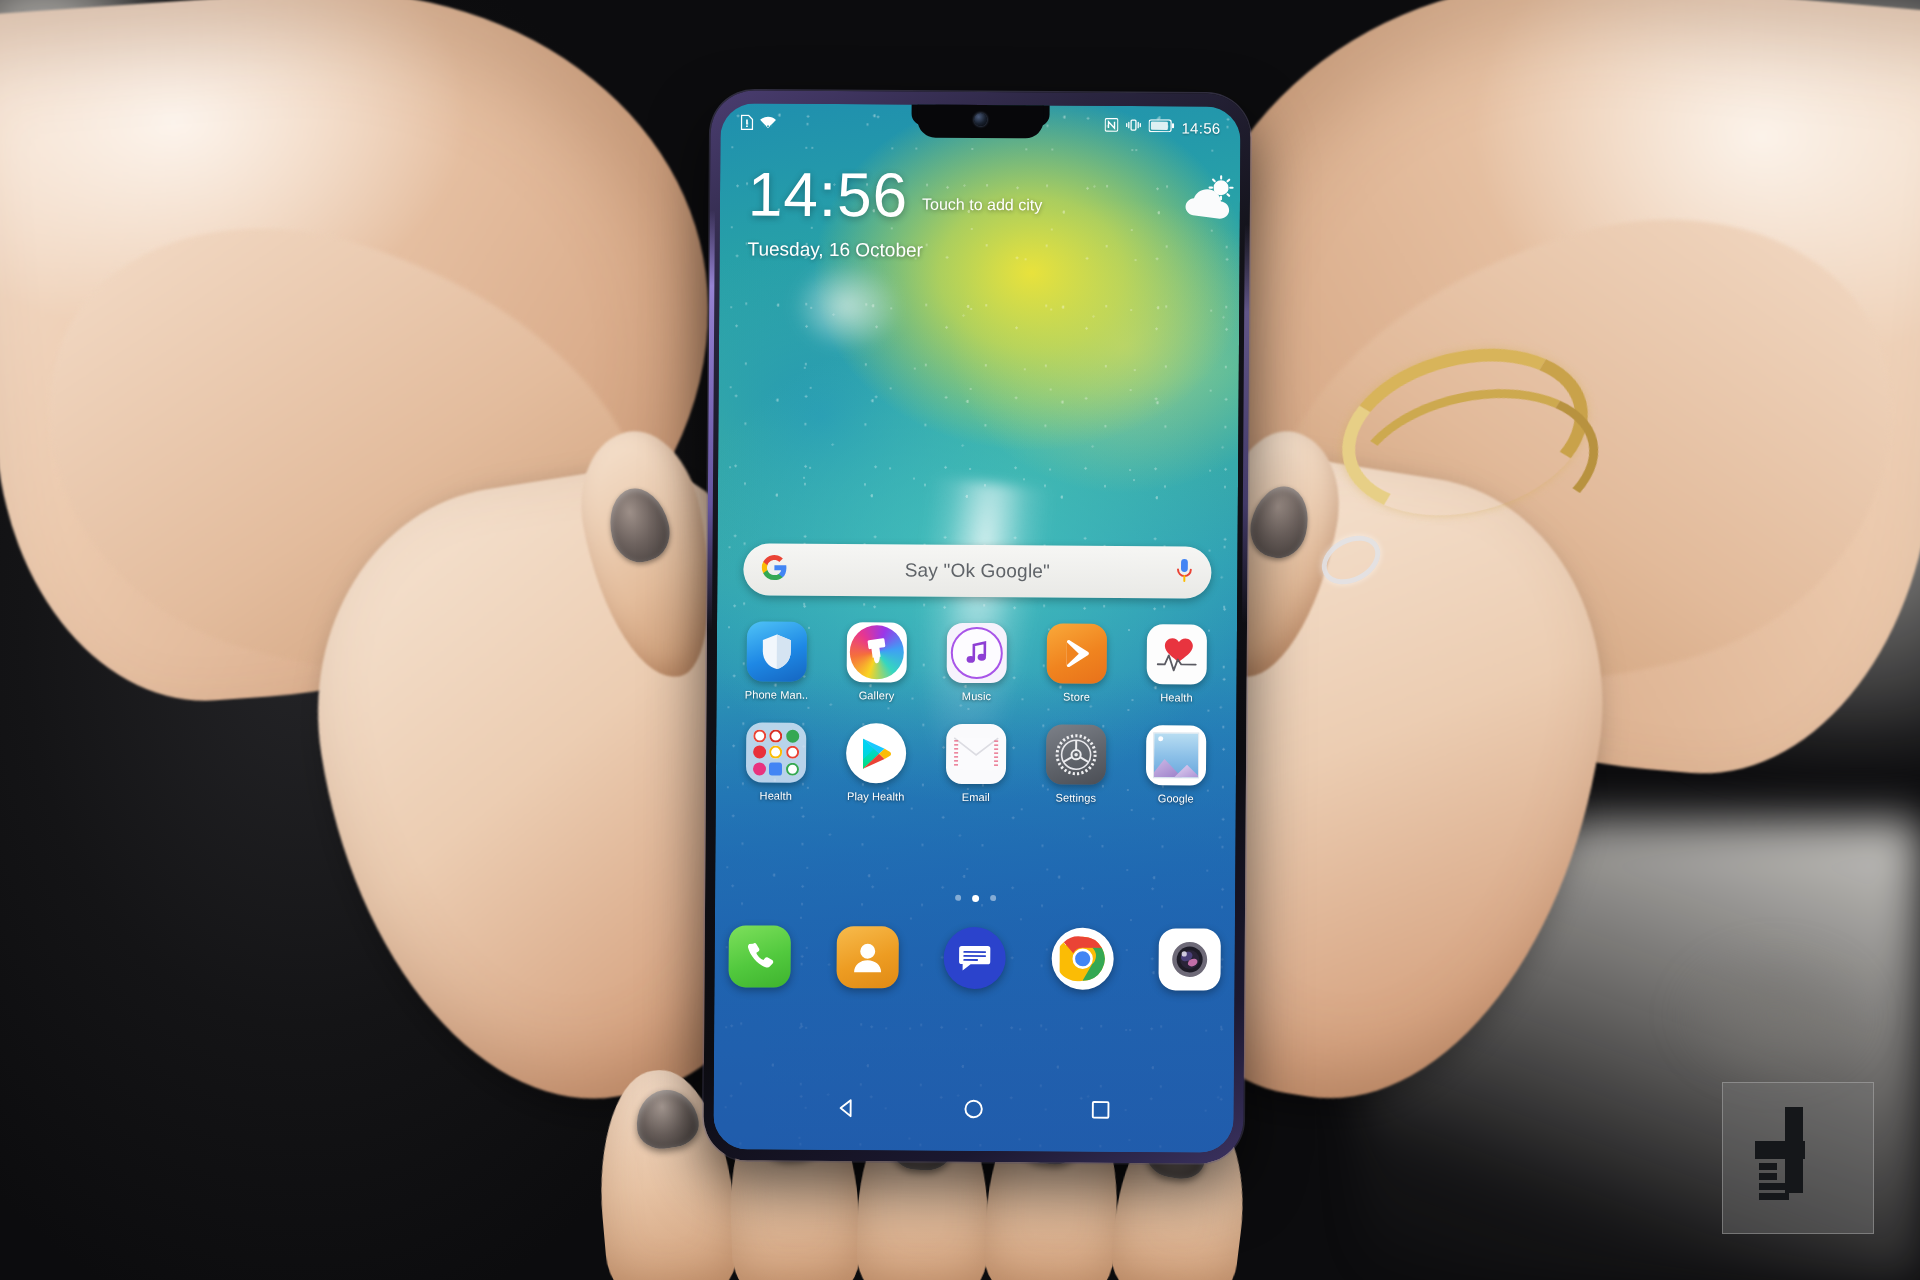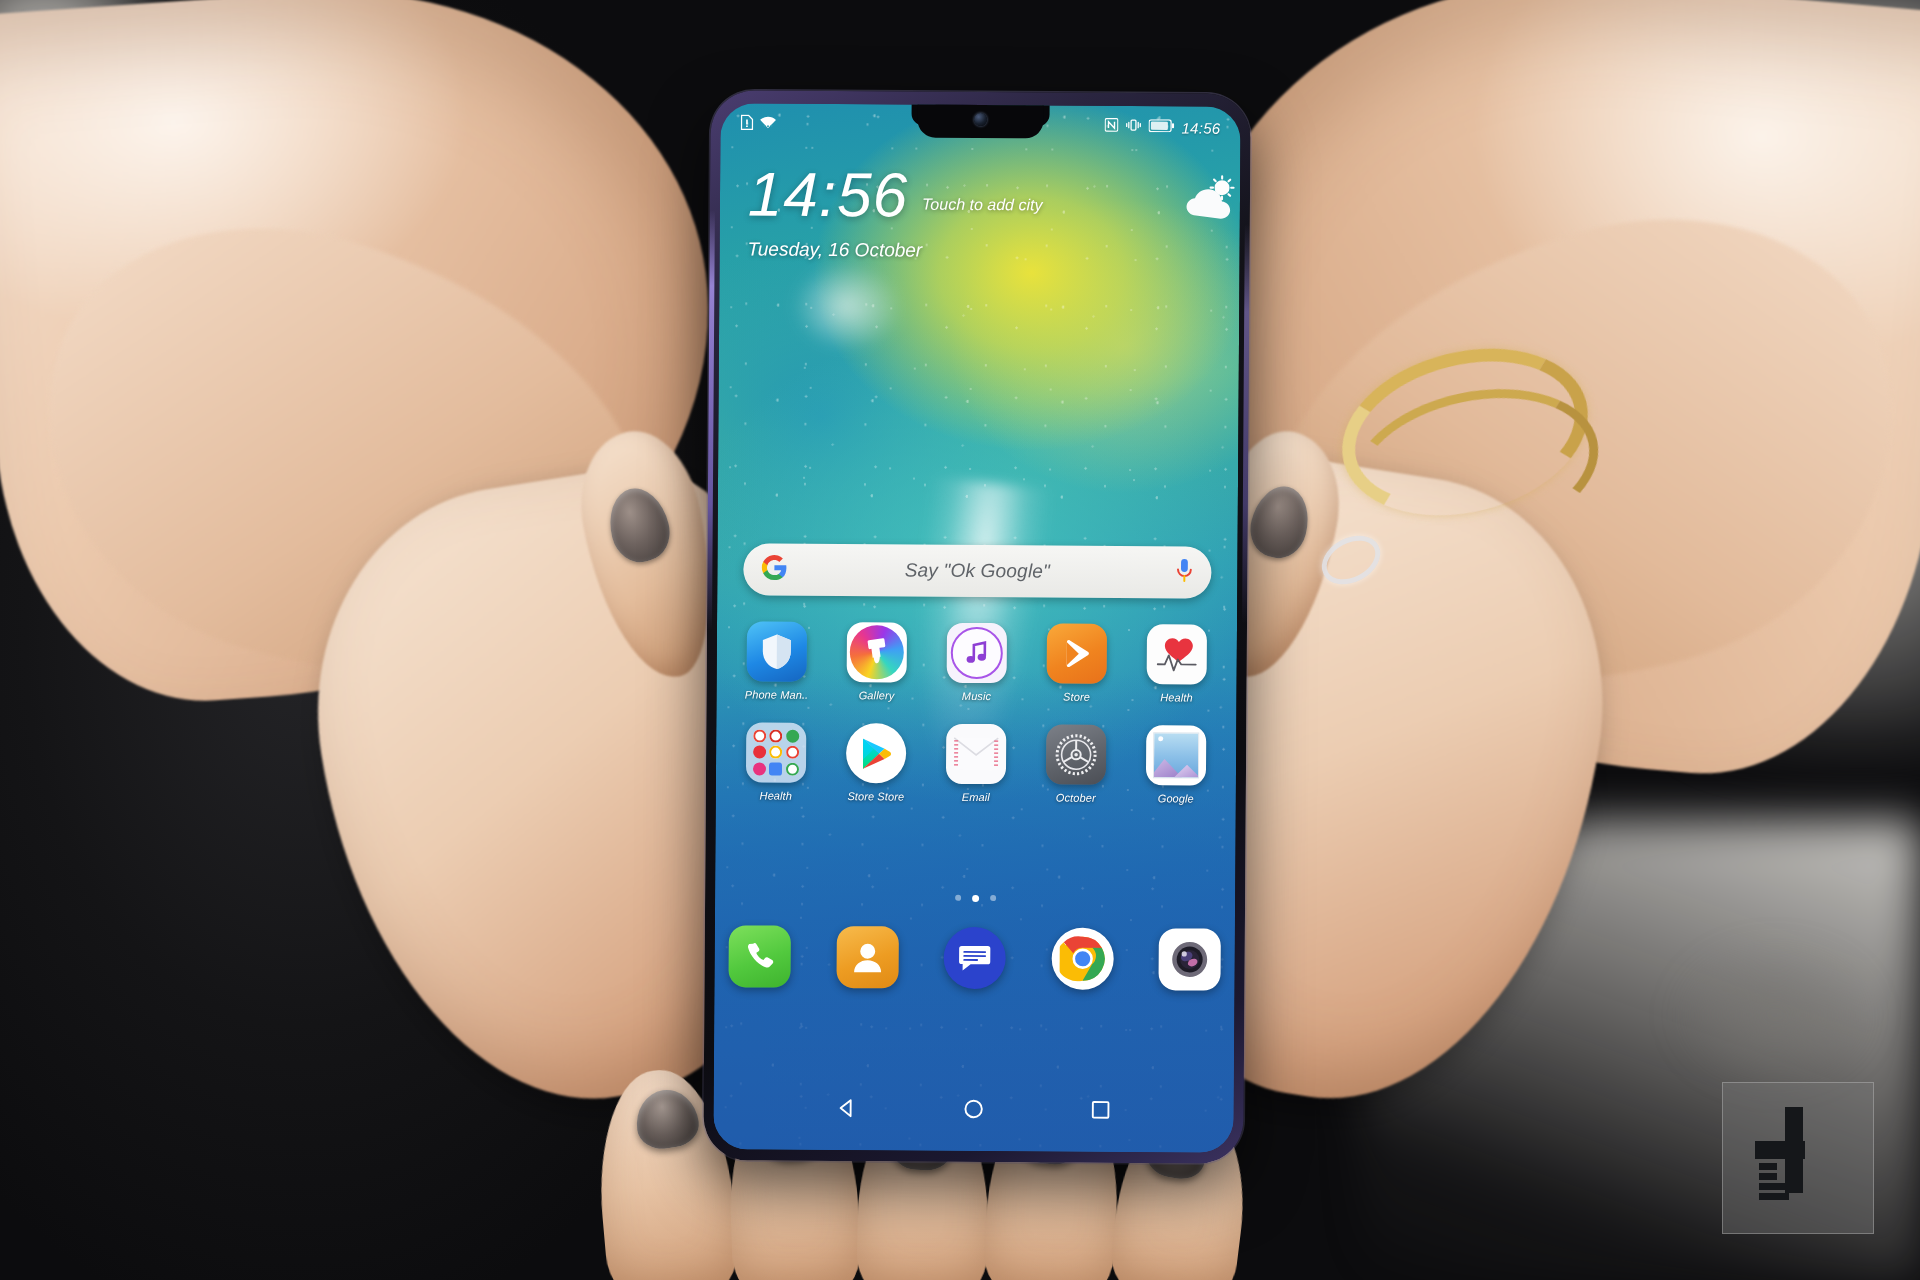--- a/index.html
+++ b/index.html
@@ -4,21 +4,21 @@
 <style>
   * { margin:0; padding:0; box-sizing:border-box; }
   html,body { width:1920px; height:1280px; overflow:hidden; }
   body {
     font-family:"Liberation Sans", sans-serif;
     background:#0a0a0c;
     position:relative;
   }
 
   
-  .scene { position:absolute; inset:0; overflow:hidden;font-style:italic; }
+  .scene { position:absolute; inset:0; overflow:hidden; }
 
   
   .bg-dress {
     position:absolute; inset:0;
     background:
       radial-gradient(ellipse 500px 700px at 300px 640px, #242427 0%, #141416 55%, #0c0c0e 100%),
       radial-gradient(ellipse 620px 900px at 1080px 300px, #1d1d20 0%, #101012 60%, #0a0a0c 100%),
       linear-gradient(95deg, #121214 0%, #1b1b1e 38%, #19191c 62%, #0e0e10 100%);
   }
   
@@ -553,21 +553,21 @@
                       <stop offset="1" stop-color="#00e07b"></stop>
                   </linearGradient>
                 </defs>
                 <path d="M2 1.5 18 16.5l5.5-5.2z" fill="#00c3ff" opacity=".9"></path>
                 <path d="M2 31.5 18 16.5l5.5 5.2z" fill="#ea4335"></path>
                 <path d="M18 16.5 23.5 11.3 28.6 14.3c1.8 1.1 1.8 3.3 0 4.4l-5.1 3z" fill="#fbbc05"></path>
                 <path d="M2 1.5 18 16.5 2 31.5z" fill="none"></path>
                 <path d="M2 1.5 12.4 11.9 2 22.3z" fill="#00d4ff" opacity=".55"></path>
               </svg>
             </div>
-            <div class="applabel">Store Store</div>
+            <div class="applabel">Play Health</div>
           </div>
 
           <div class="app">
             <div class="appicon" style="background:#fafafc;">
               <svg width="46" height="34" viewBox="0 0 46 34">
                 <rect x="1" y="1" width="44" height="32" rx="2" fill="#fbfbfd"></rect>
                 <path d="M1 1 23 18 45 1" fill="none" stroke="#dcdce2" stroke-width="1.6"></path>
                 <g stroke="#e8607f" stroke-width="1.4">
                   <path d="M1 4h4M1 8h4M1 12h4M1 16h4M1 20h4M1 24h4M1 28h4"></path>
                   <path d="M41 4h4M41 8h4M41 12h4M41 16h4M41 20h4M41 24h4M41 28h4"></path>
@@ -584,21 +584,21 @@
                 <circle cx="22" cy="22" r="14.5" fill="none" stroke="#e8e8ec" stroke-width="1.6"></circle>
                 <circle cx="22" cy="22" r="4.6" fill="none" stroke="#ededf0" stroke-width="2"></circle>
                 <circle cx="22" cy="22" r="1.8" fill="#ededf0"></circle>
                 <g stroke="#ededf0" stroke-width="2">
                   <path d="M22 17.4V8"></path>
                     <path d="M25.9 24.3 34.1 29"></path>
                     <path d="M18.1 24.3 9.9 29"></path>
                 </g>
               </svg>
             </div>
-            <div class="applabel">October</div>
+            <div class="applabel">Settings</div>
           </div>
 
           <div class="app">
             <div class="appicon" style="background:#fff;padding:7px;">
               <div style="width:100%;height:100%;background:linear-gradient(180deg,#b8ddf2 0%,#8cc0e8 52%,#6aa8dc 100%);position:relative;overflow:hidden;border:1px solid #dfe6ec;">
                 <div style="position:absolute;left:-4px;bottom:0;width:32px;height:20px;background:linear-gradient(150deg,#d4c0ea,#9a7fc8);clip-path:polygon(0 100%,45% 8%,100% 100%);"></div>
                 <div style="position:absolute;right:-2px;bottom:0;width:26px;height:14px;background:linear-gradient(150deg,#e6d8f4,#ab91d4);clip-path:polygon(0 100%,50% 10%,100% 100%);"></div>
                 <div style="position:absolute;left:4px;top:3px;width:5px;height:5px;border-radius:50%;background:#fdfdff;"></div>
               </div>
             </div>

